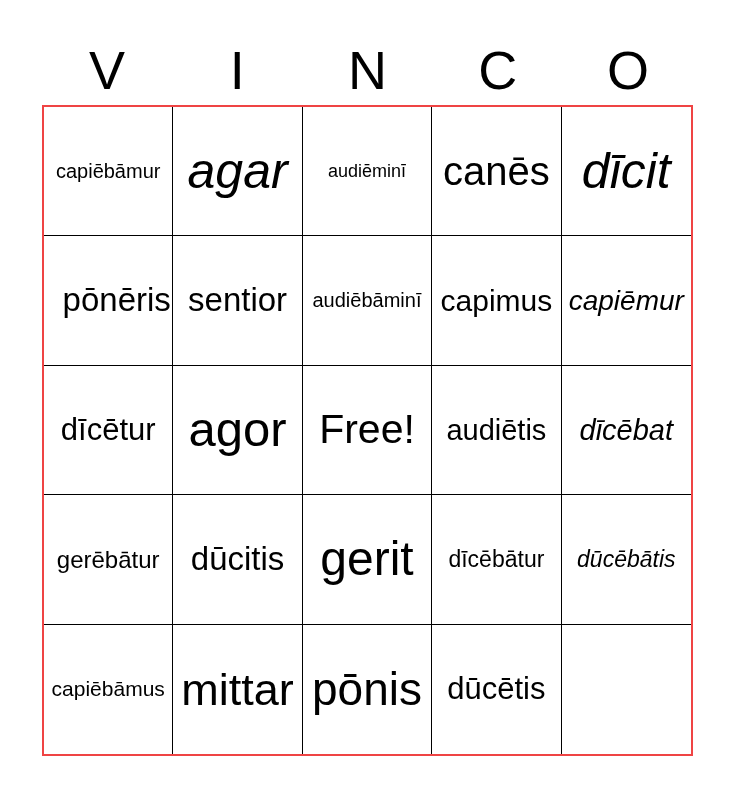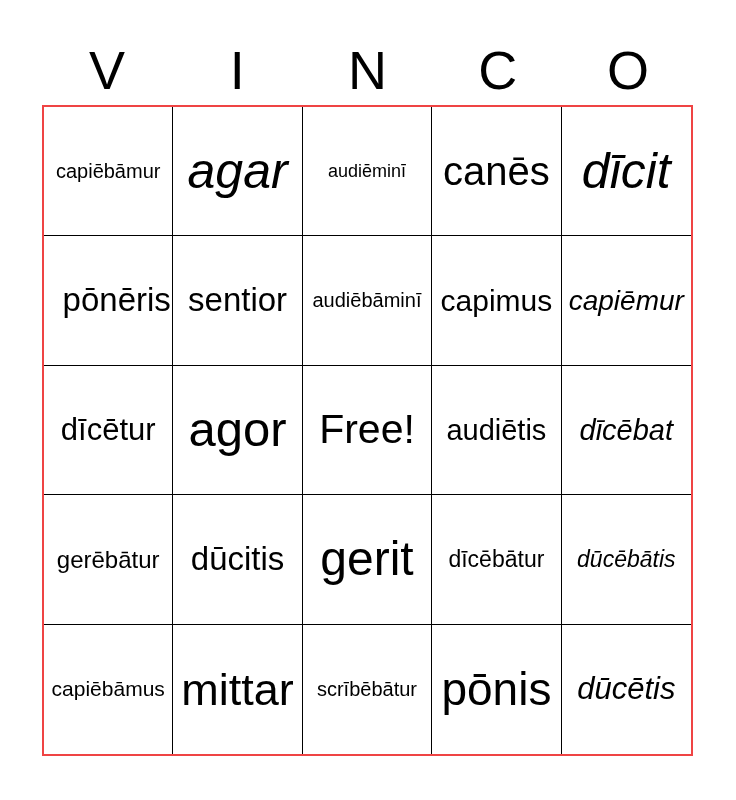--- a/index.html
+++ b/index.html
@@ -99,16 +99,15 @@
   <div class="bingo-cell" style="font-size: 29px;">dīcēbat</div>
 
   <div class="bingo-cell" style="font-size: 24px;">gerēbātur</div>
   <div class="bingo-cell" style="font-size: 33px;">dūcitis</div>
   <div class="bingo-cell" style="font-size: 48px;">gerit</div>
   <div class="bingo-cell" style="font-size: 23px;">dīcēbātur</div>
   <div class="bingo-cell" style="font-size: 23px;">dūcēbātis</div>
 
   <div class="bingo-cell" style="font-size: 21px;">capiēbāmus</div>
   <div class="bingo-cell" style="font-size: 45px;">mittar</div>
-  <div class="bingo-cell" style="font-size: 20px;">scrībēbātur</div>
   <div class="bingo-cell" style="font-size: 46px;">pōnis</div>
   <div class="bingo-cell" style="font-size: 31px;">dūcētis</div>
 </div>
 
 </body></html>

